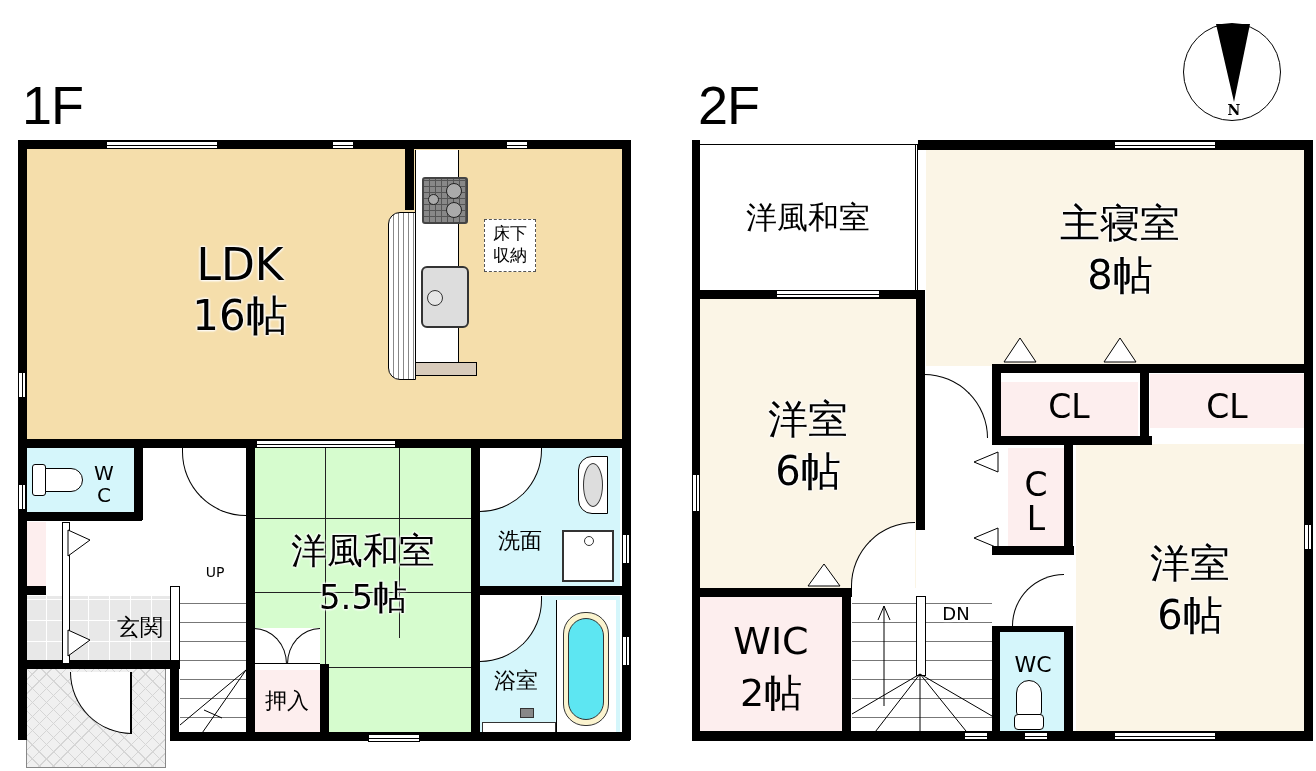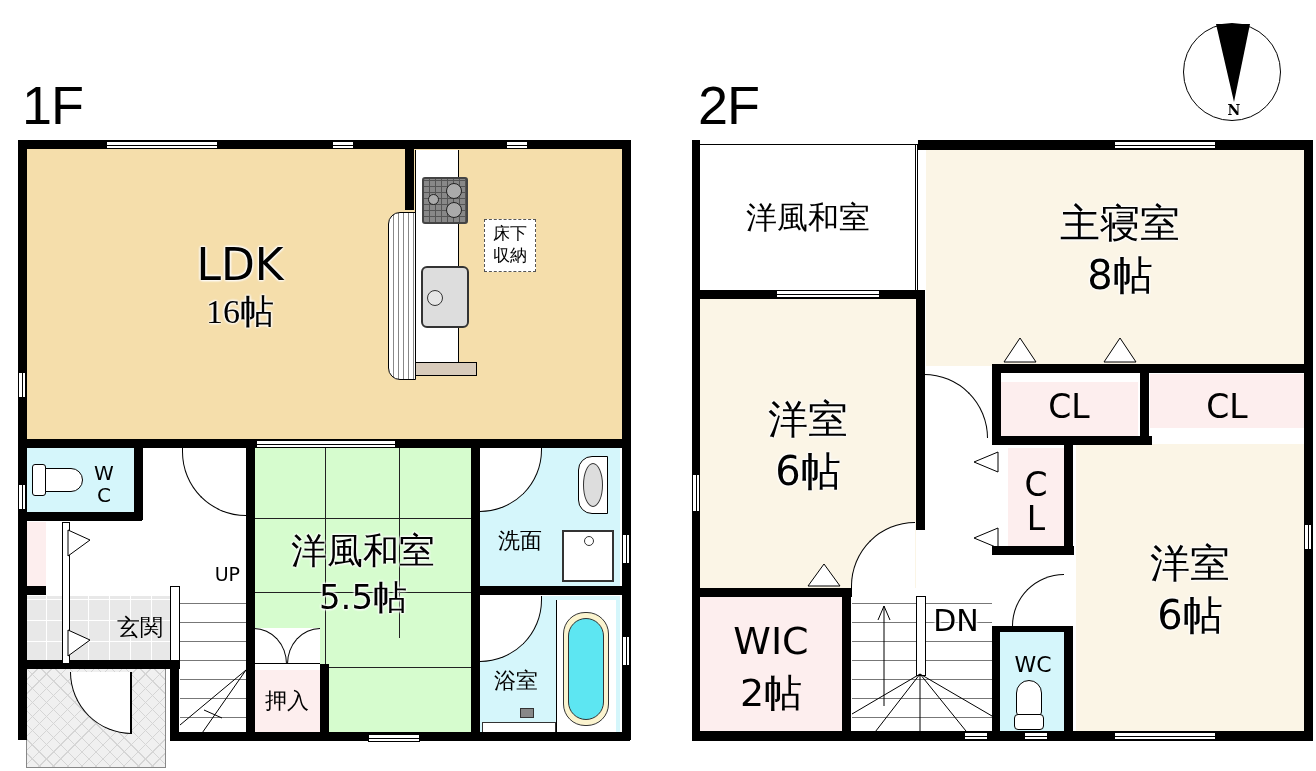--- a/index.html
+++ b/index.html
@@ -49,21 +49,21 @@
 <div class="room" style="left:421px;top:266px;width:48px;height:62px;background:#ddd;border:2px solid #333;border-radius:6px;">
   <div class="abs" style="left:4px;top:22px;width:16px;height:16px;border:1px solid #333;border-radius:50%;background:#e6e6e6;"></div>
 </div>
 
 <div class="room" style="left:484px;top:219px;width:52px;height:53px;background:#fff;border:1px dashed #555;">
   <div class="label lbl-xs" style="left:0;right:0;top:4px;text-shadow:none;font-size:17px;">床下</div>
   <div class="label lbl-xs" style="left:0;right:0;top:26px;text-shadow:none;font-size:17px;">収納</div>
 </div>
 
 <div class="label lbl-big" style="left:150px;top:240px;width:180px;font-size:44px;">LDK</div>
-<div class="label lbl-big" style="left:150px;top:292px;width:180px;font-size:34px;font-family:Liberation Serif, serif;">16帖</div>
+<div class="label lbl-big" style="left:150px;top:292px;width:180px;font-size:42px;">16帖</div>
 
 <div class="room" style="left:26px;top:448px;width:110px;height:66px;background:#d5f6fb;"></div>
 <div class="room" style="left:32px;top:464px;width:14px;height:32px;background:#fff;border:1px solid #000;border-radius:3px;"></div>
 <div class="room" style="left:45px;top:468px;width:38px;height:24px;background:#fff;border:1px solid #000;border-radius:0 14px 14px 0;"></div>
 <div class="label lbl-xs" style="left:92px;top:462px;width:24px;font-size:20px;text-shadow:none;">W</div>
 <div class="label lbl-xs" style="left:92px;top:484px;width:24px;font-size:20px;text-shadow:none;">C</div>
 
 <div class="room" style="left:140px;top:448px;width:108px;height:290px;background:#fff;"></div>
 <div class="room" style="left:26px;top:522px;width:20px;height:64px;background:#fdeeee;"></div>
 <div class="room" style="left:26px;top:596px;width:154px;height:66px;background:#e8e8e8;
@@ -74,21 +74,21 @@
 <div class="door-arc" style="left:70px;top:672px;width:62px;height:62px;border-radius:0 0 0 62px;border-top:none;border-right:2px solid #000;background:#fff;"></div>
 
 <div class="room" style="left:180px;top:596px;width:66px;height:140px;background:#fff;
      background-image:repeating-linear-gradient(0deg,transparent 0 18px,#777 18px 19px);"></div>
 <div class="thin" style="left:170px;top:586px;width:8px;height:80px;background:#fff;border:1px solid #000;"></div>
 <svg style="left:180px;top:670px;" width="66" height="66">
   <line x1="66" y1="0" x2="0" y2="55" stroke="#000" stroke-width="1"></line>
   <line x1="66" y1="0" x2="20" y2="66" stroke="#000" stroke-width="1"></line>
   <line x1="24" y1="40" x2="42" y2="48" stroke="#000" stroke-width="1"></line>
 </svg>
-<div class="label lbl-sm" style="left:190px;top:564px;width:50px;font-size:19px;text-align:right;">UP</div>
+<div class="label lbl-sm" style="left:190px;top:564px;width:50px;font-size:14px;">UP</div>
 <div class="door-arc" style="left:182px;top:448px;width:64px;height:68px;border-radius:0 0 0 64px;border-top:none;border-right:none;"></div>
 
 <div class="room" style="left:254px;top:448px;width:218px;height:290px;background:#d6fcce;"></div>
 <div class="grid-line" style="left:325px;top:448px;width:1px;height:290px;"></div>
 <div class="grid-line" style="left:399px;top:448px;width:1px;height:190px;"></div>
 <div class="grid-line" style="left:254px;top:518px;width:218px;height:1px;"></div>
 <div class="grid-line" style="left:254px;top:592px;width:218px;height:1px;"></div>
 <div class="grid-line" style="left:326px;top:667px;width:146px;height:1px;"></div>
 <div class="room" style="left:254px;top:664px;width:66px;height:74px;background:#fdeeee;border-top:6px solid #fff;"></div>
 <div class="room" style="left:254px;top:628px;width:66px;height:36px;background:#fff;border-bottom:1px solid #000;">
@@ -205,21 +205,21 @@
   <line x1="68" y1="0" x2="0" y2="40" stroke="#000"></line>
   <line x1="68" y1="0" x2="20" y2="62" stroke="#000"></line>
   <line x1="68" y1="0" x2="68" y2="62" stroke="#000"></line>
   <line x1="68" y1="0" x2="118" y2="62" stroke="#000"></line>
   <line x1="68" y1="0" x2="140" y2="42" stroke="#000"></line>
 </svg>
 <svg style="left:876px;top:606px;" width="20" height="100">
   <line x1="8" y1="0" x2="8" y2="100" stroke="#000"></line>
   <polyline points="2,14 8,0 14,14" fill="none" stroke="#000"></polyline>
 </svg>
-<div class="label lbl-sm" style="left:930px;top:604px;width:52px;font-size:30px;">DN</div>
+<div class="label lbl-sm" style="left:930px;top:604px;width:52px;font-size:18px;">DN</div>
 
 <div class="room" style="left:1000px;top:632px;width:64px;height:106px;background:#d5f6fb;"></div>
 <div class="door-arc" style="left:1012px;top:574px;width:52px;height:52px;border-radius:52px 0 0 0;border-bottom:none;border-right:none;"></div>
 <div class="label lbl-sm" style="left:1002px;top:652px;width:62px;font-size:22px;text-shadow:none;">WC</div>
 <div class="room" style="left:1016px;top:680px;width:26px;height:36px;background:#fff;border:1px solid #000;border-radius:13px 13px 4px 4px;"></div>
 <div class="room" style="left:1014px;top:714px;width:30px;height:16px;background:#fff;border:1px solid #000;border-radius:4px;"></div>
 
 <div class="wall" style="left:918px;top:140px;width:394px;height:10px;"></div>
 <div class="wall" style="left:692px;top:140px;width:8px;height:600px;"></div>
 <div class="wall" style="left:1304px;top:140px;width:9px;height:600px;"></div>

